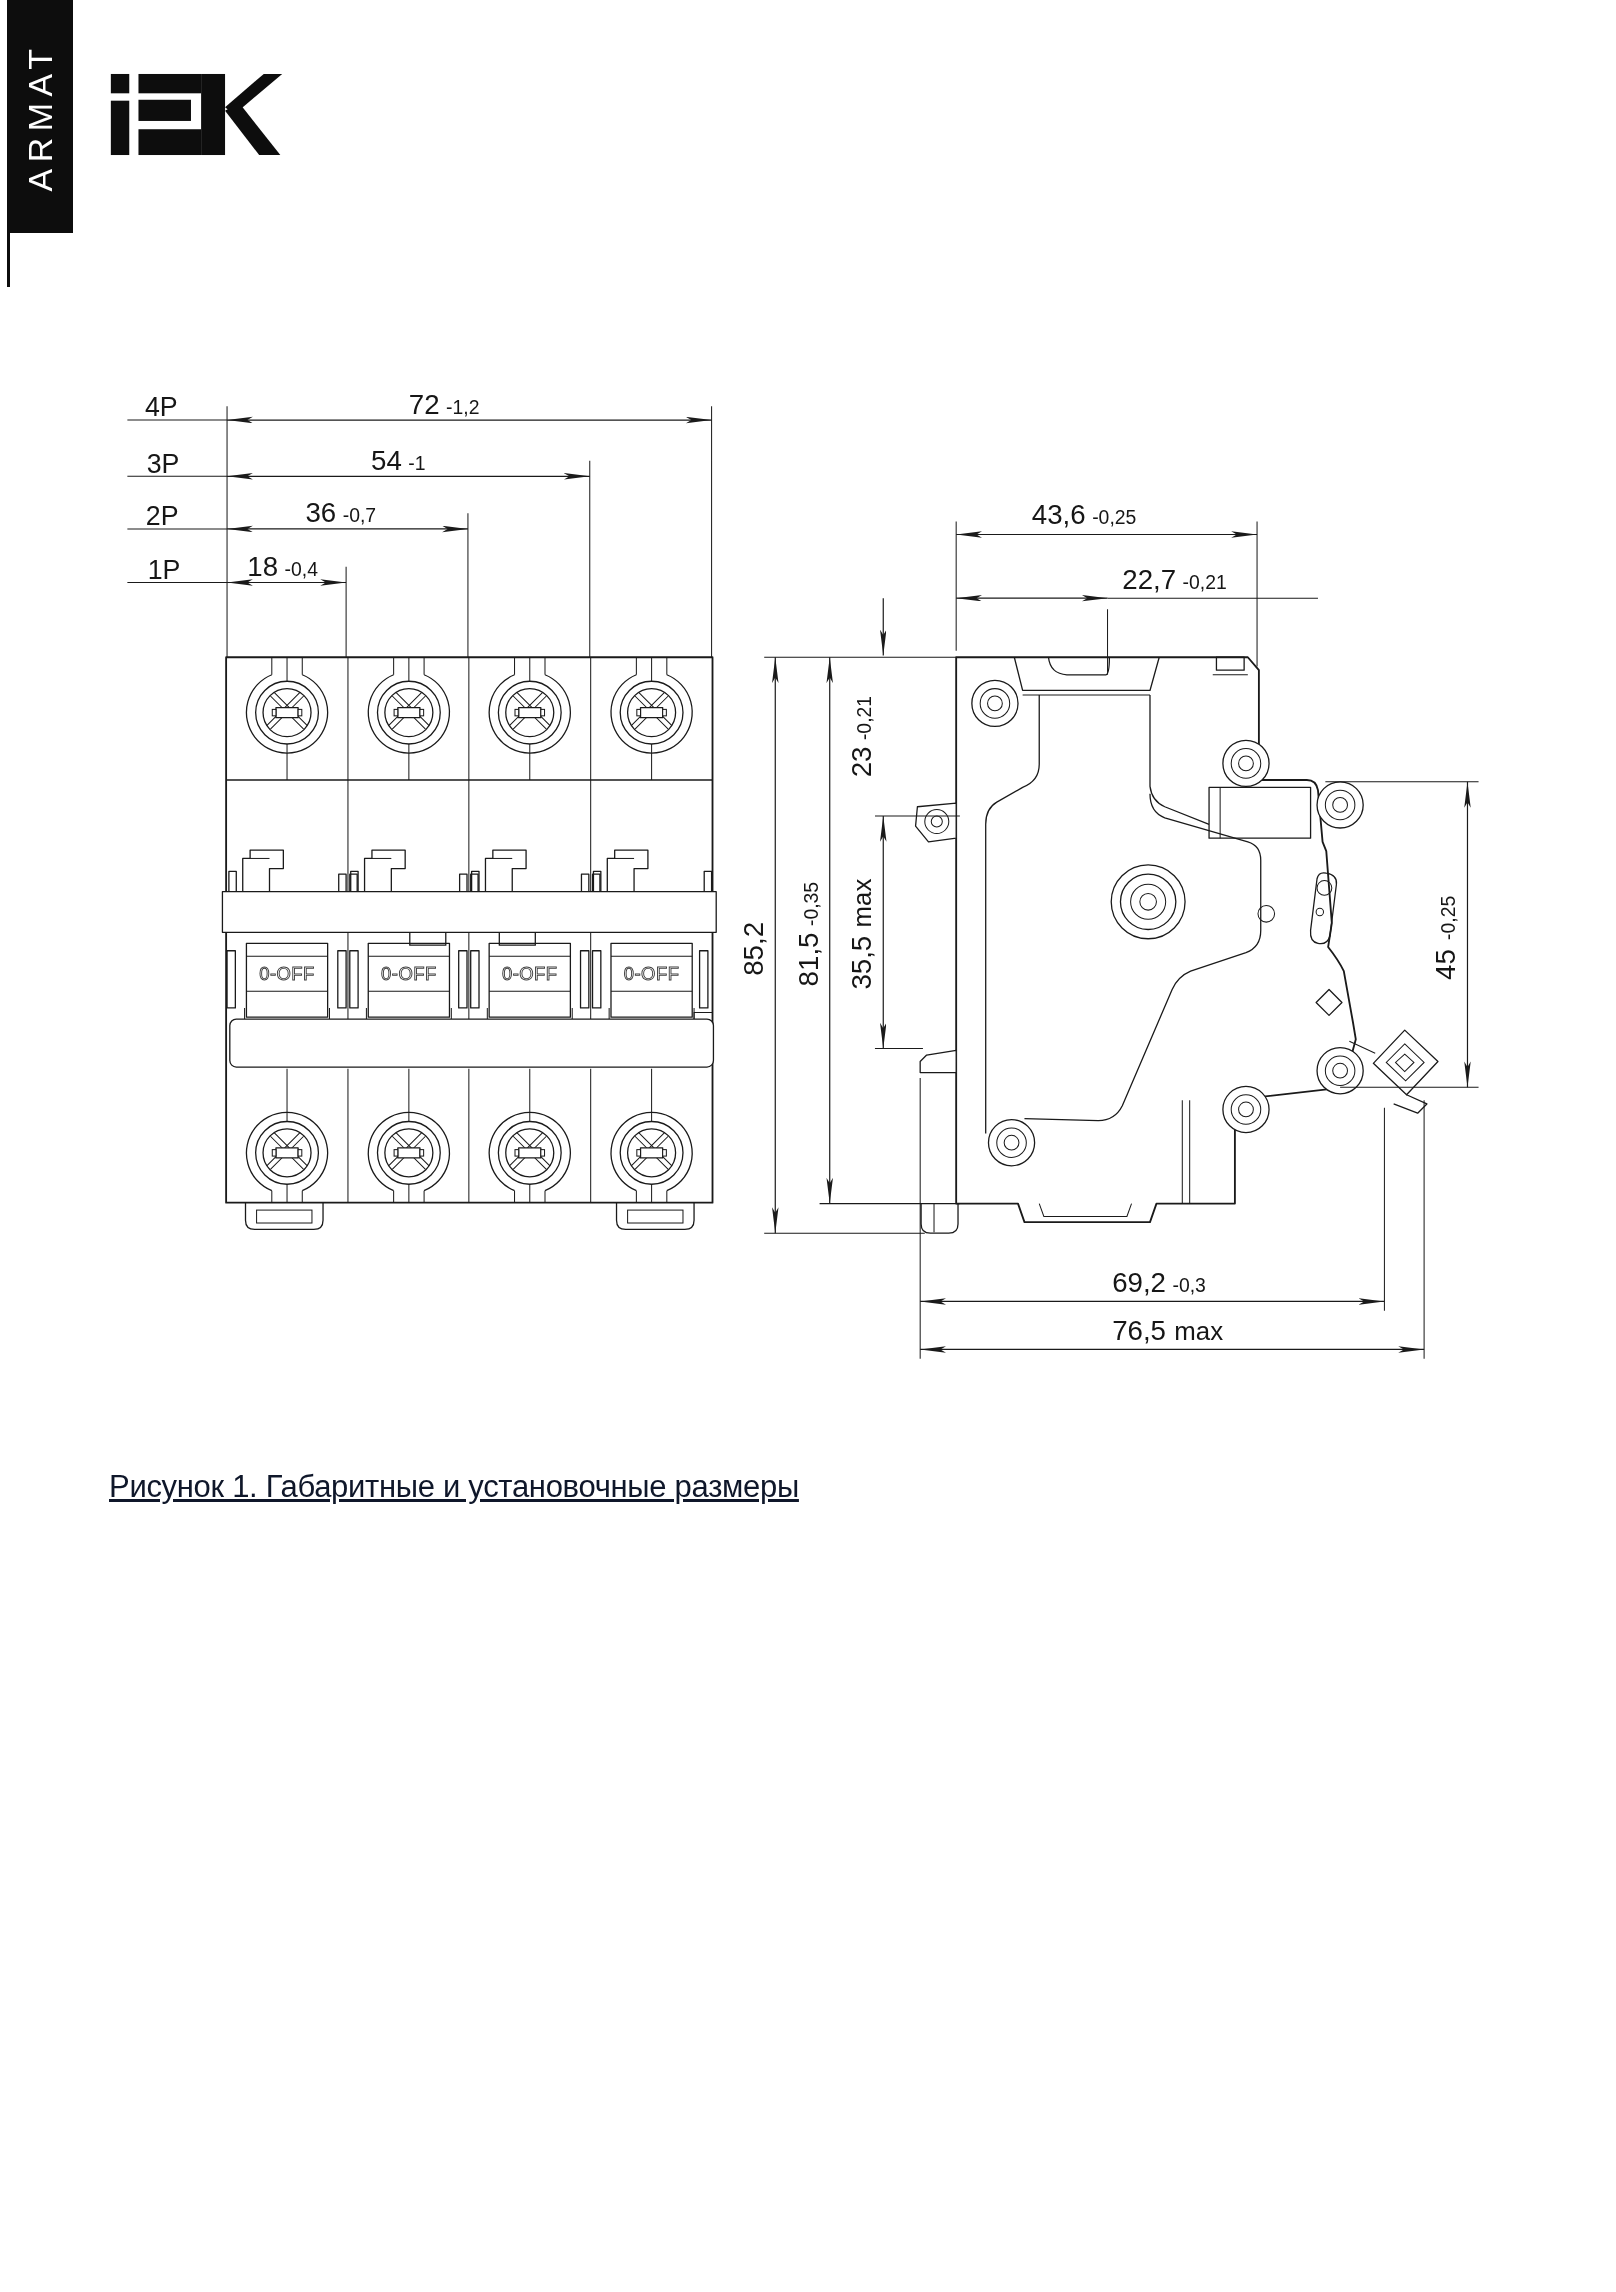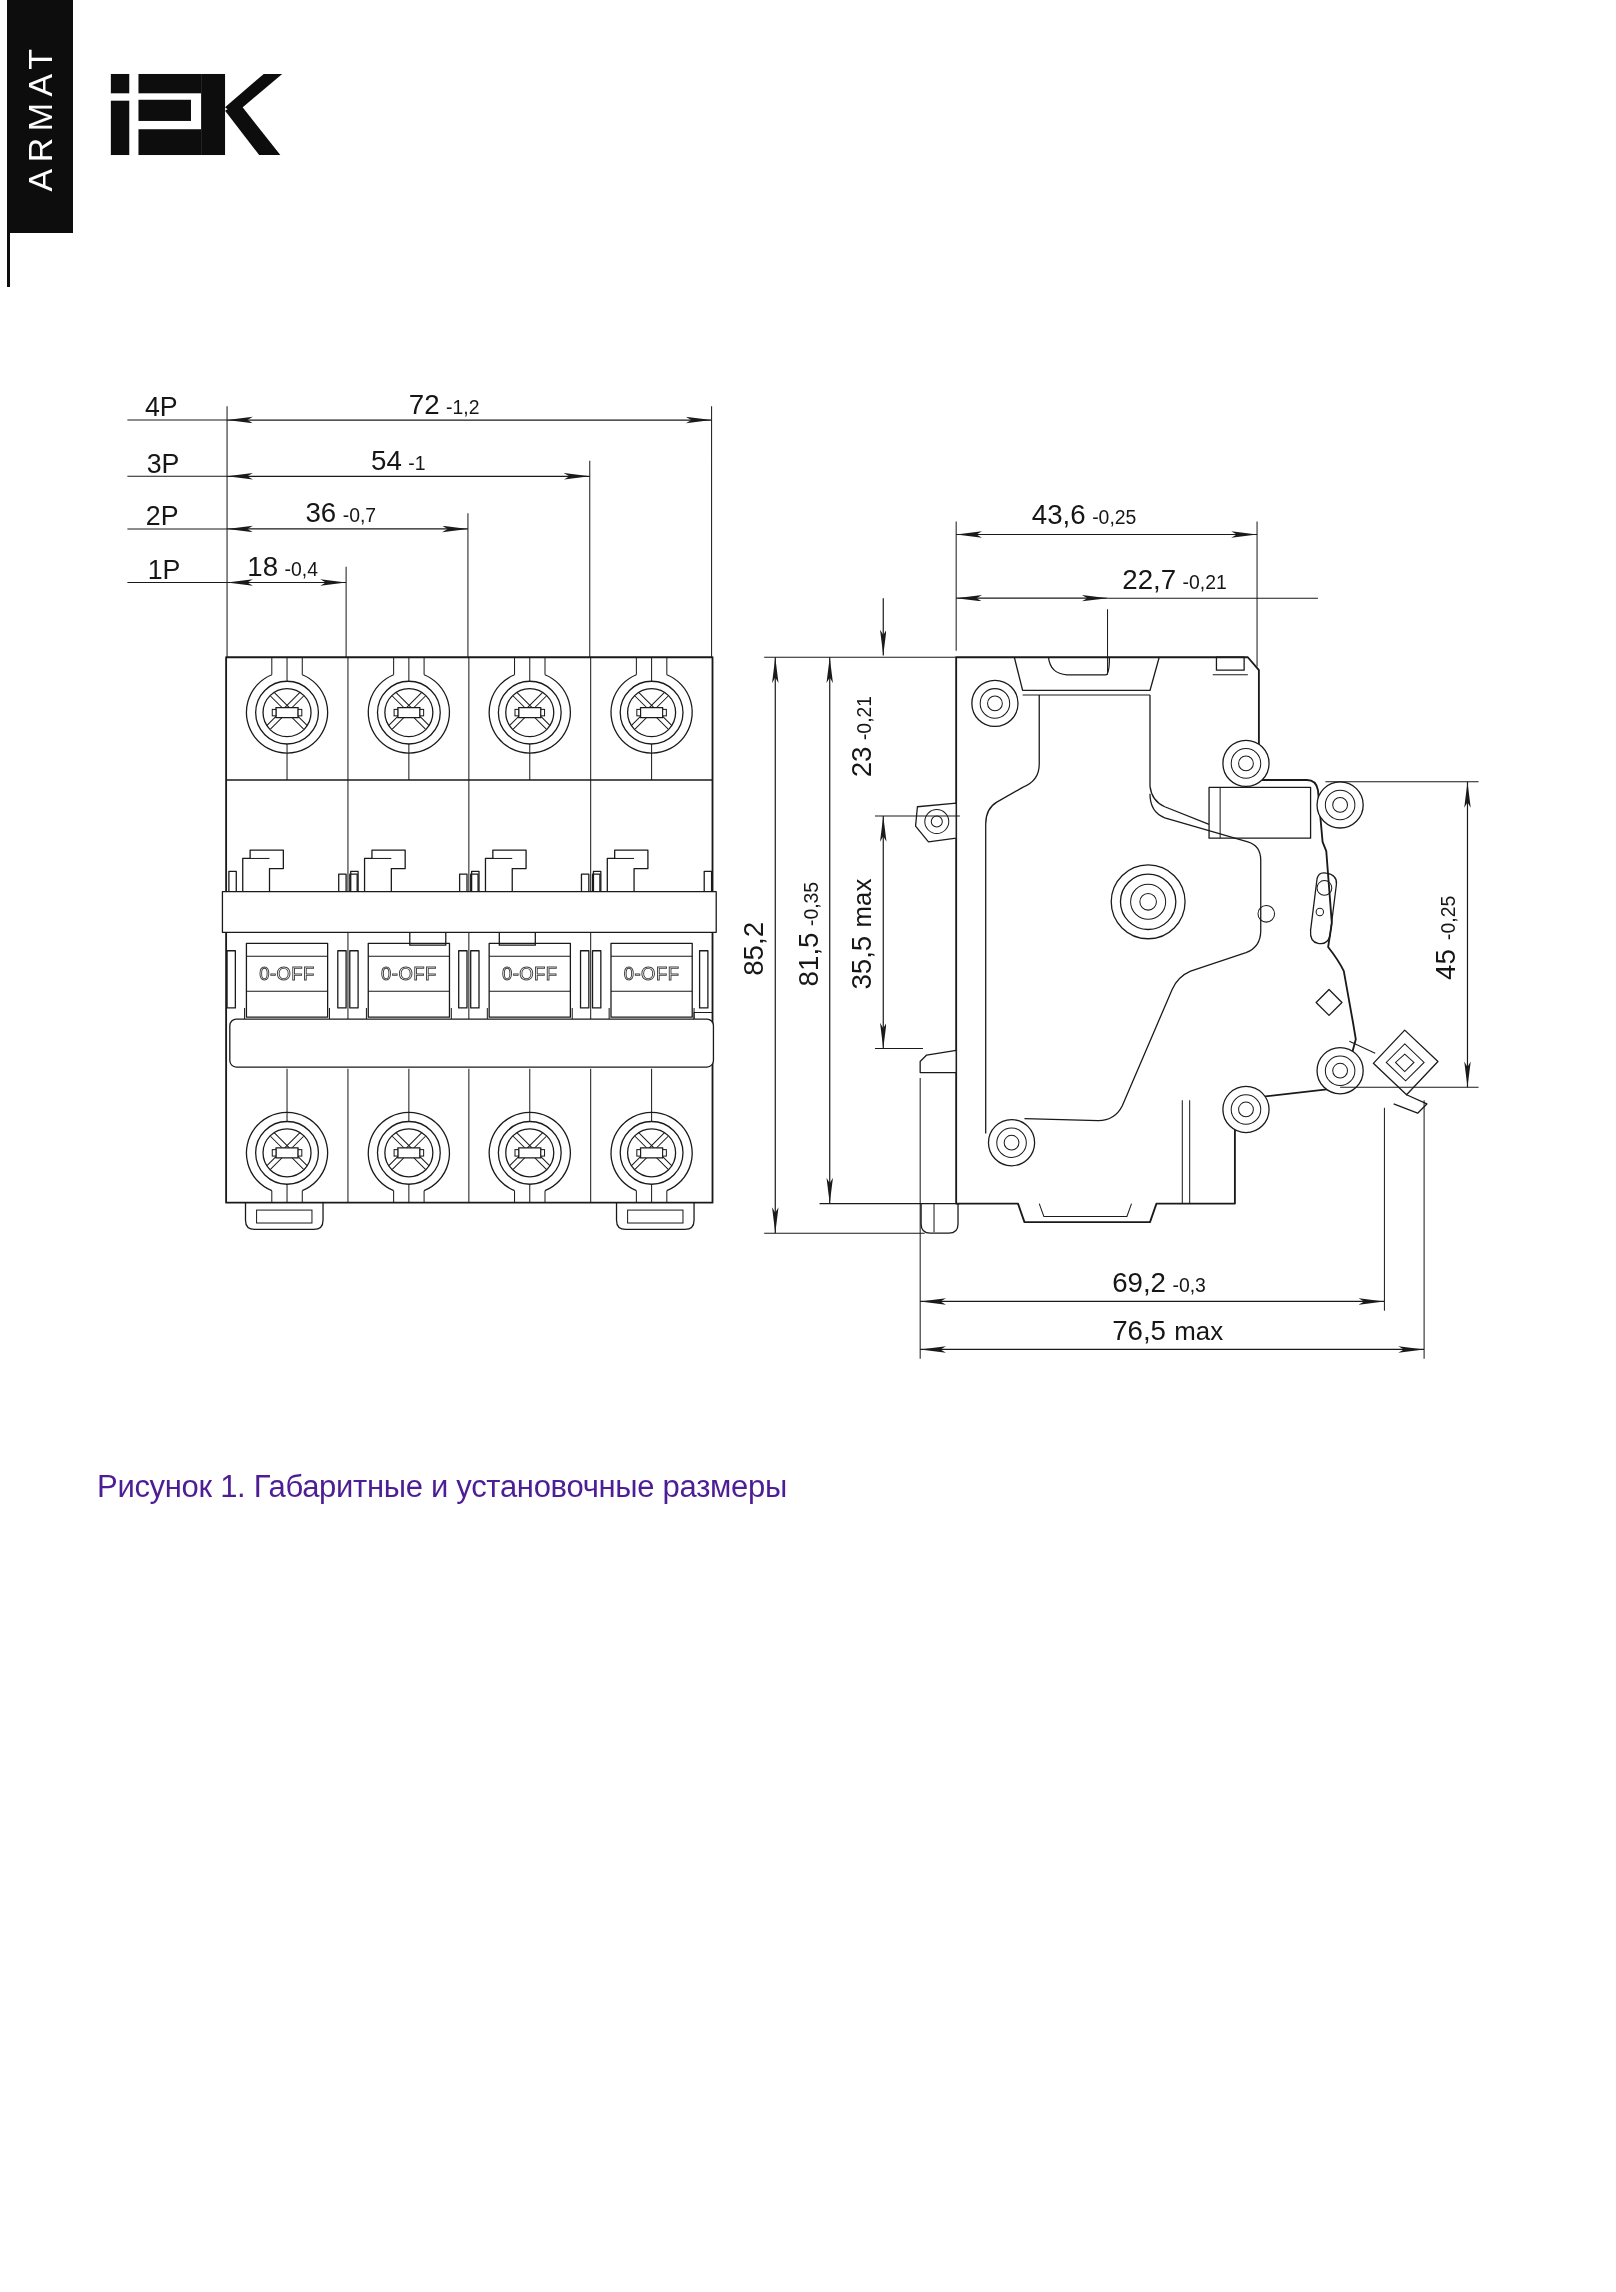--- a/index.html
+++ b/index.html
@@ -4,21 +4,21 @@
 <style>
   html,body{margin:0;padding:0;background:#e8e8e8;}
   .page{position:relative;width:1617px;height:2293px;background:#fff;margin:0 auto;overflow:hidden;
         font-family:"Liberation Sans",sans-serif;}
   .armat-bar{position:absolute;left:7.4px;top:0;width:66px;height:233px;background:#0d0d0d;}
   .armat-text{position:absolute;left:50%;top:50%;transform:translate(-50%,-50%) rotate(-90deg);
         color:#fff;font-size:34px;letter-spacing:6.5px;white-space:nowrap;font-weight:400;}
   .edge-tail{position:absolute;left:7.4px;top:233px;width:2.8px;height:54px;background:#0d0d0d;}
   .logo{position:absolute;left:109px;top:70px;}
   .drawing{position:absolute;left:0;top:0;}
-  .caption{position:absolute;left:97px;top:1469px;font-size:31px;color:#4c1d95;letter-spacing:-0.3px;}
+  .caption{position:absolute;left:109px;top:1469px;font-size:31px;color:#0f172a;letter-spacing:-0.3px;text-decoration:underline;}
   
   .ln{stroke:#1a1a1a;stroke-width:2;fill:none;stroke-linejoin:round;}
   .ln2{stroke:#1a1a1a;stroke-width:1.4;fill:none;stroke-linejoin:round;}
   .thin{stroke:#1a1a1a;stroke-width:1.1;fill:none;}
   .dim{stroke:#1a1a1a;stroke-width:1.3;fill:none;}
   .ext{stroke:#1a1a1a;stroke-width:1.1;fill:none;}
   .wfill{fill:#fff;}
   .dv{font-family:"Liberation Sans",sans-serif;font-size:30px;fill:#161616;}
   .dt{font-size:21px;}
   .dmax{font-size:28px;}

